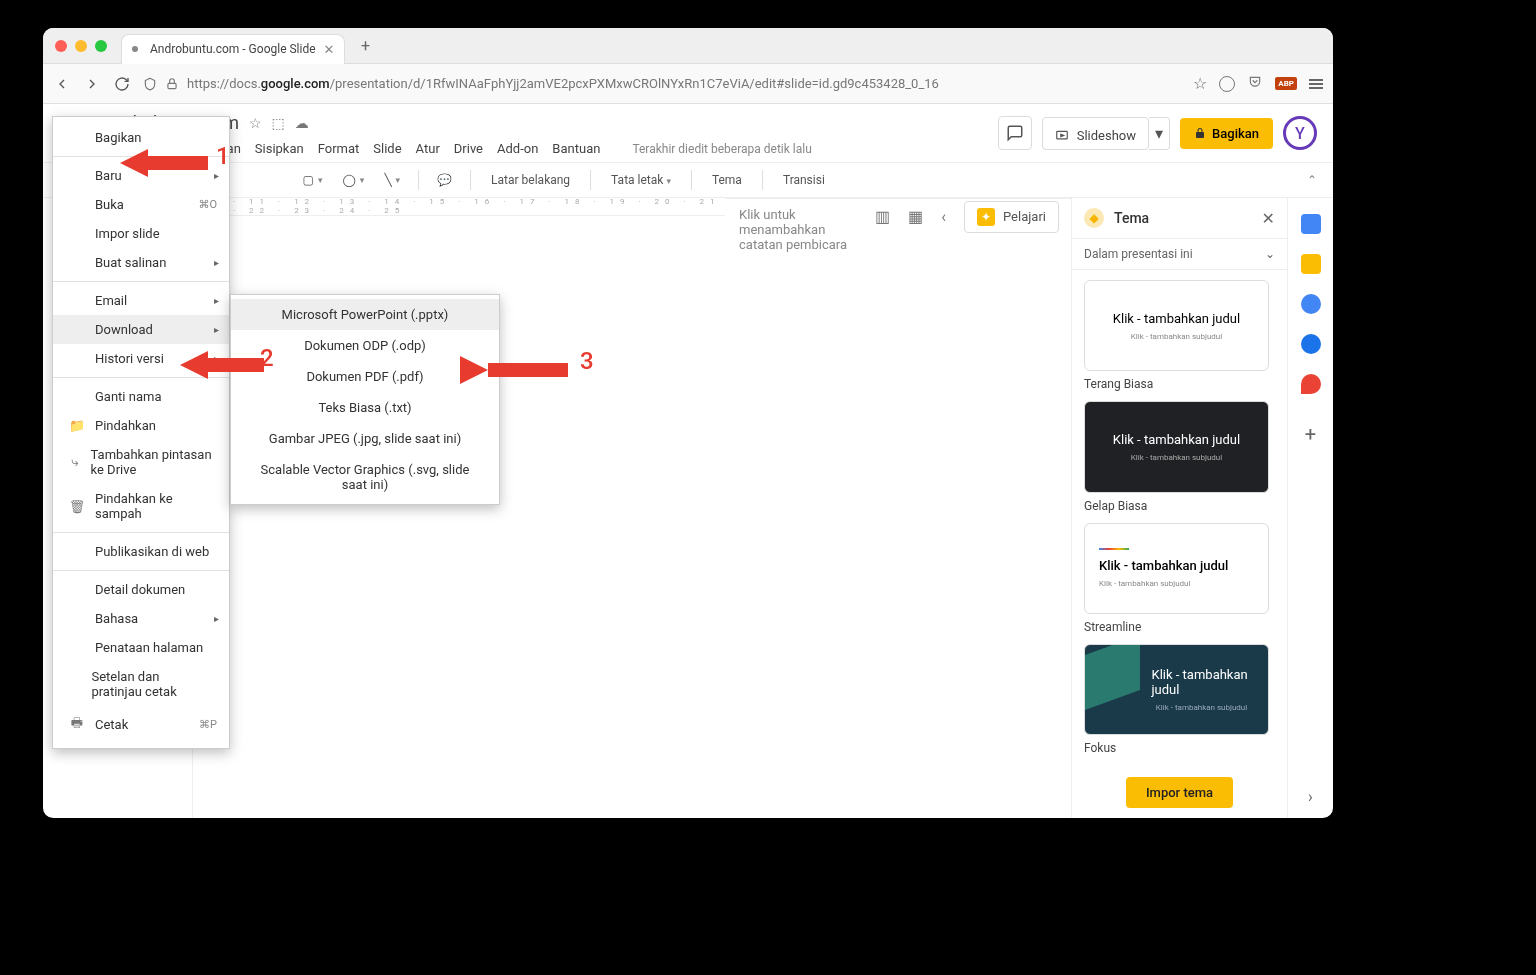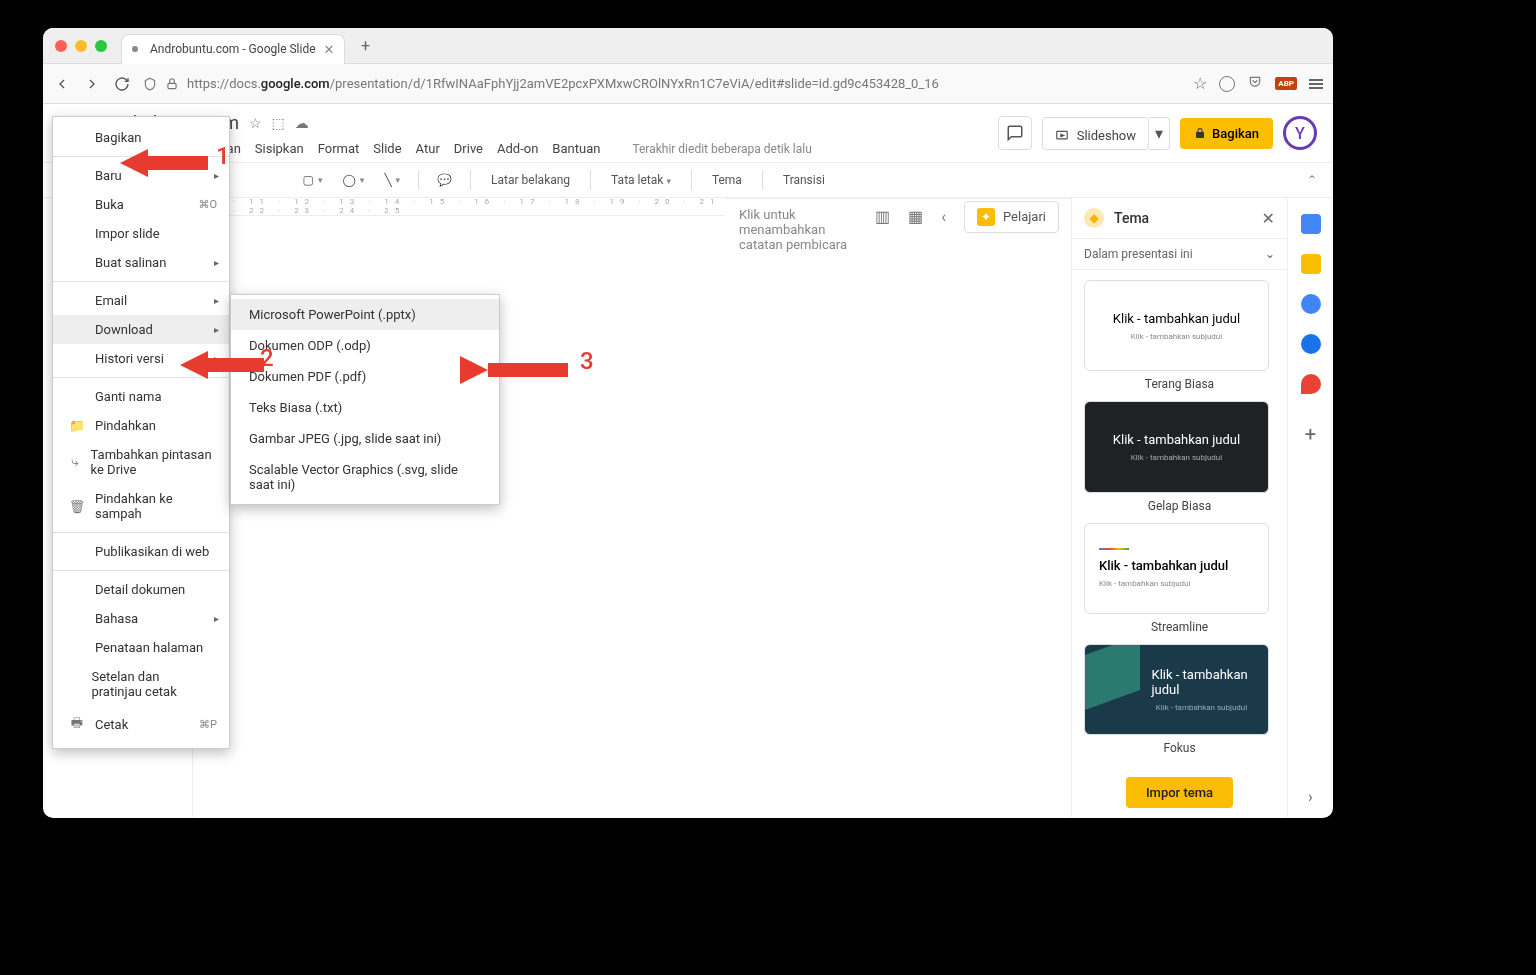--- a/index.html
+++ b/index.html
@@ -83,21 +83,21 @@
   .theme-list { flex:1; overflow:auto; padding:10px 12px; display:flex;flex-direction:column;gap:6px;}
   .theme-card { width:185px; height:104px; border-radius:6px; border:1px solid #ddd; background:#fff; display:flex;flex-direction:column;align-items:center;justify-content:center;padding:8px;}
   .theme-card.dark{background:#202124;color:#fff;}
   .theme-card.focus{background:#1a3a4a;color:#fff;position:relative;overflow:hidden;}
   .theme-card.focus::before{content:"";position:absolute;left:0;top:0;width:55px;height:55px;background:#2b7a6f;transform:skewY(-20deg);}
   .theme-card .t1{font-size:13px;}
   .theme-card .t2{font-size:8px;color:#888;margin-top:6px;}
   .theme-card.dark .t2{color:#aaa;}
   .theme-card.stream { align-items:flex-start; padding-left:14px;}
   .theme-card.stream .bar{width:30px;height:2px;background:linear-gradient(90deg,#4285f4,#ea4335,#fbbc04,#34a853);margin-bottom:8px;}
-  .theme-caption { font-size:12px;color:#444; margin-bottom:4px;text-align:center;}
+  .theme-caption { font-size:12px;color:#444; margin-bottom:4px;}
   .impor-btn { background:#fbbc04; border-radius:4px; padding:8px 20px; font-size:13px; font-weight:500; color:#222; align-self:center; margin:8px 4px 10px;}
   
   .siderail { width:46px; border-left:1px solid #eee; display:flex; flex-direction:column; align-items:center; padding-top:16px; gap:20px;}
   .siderail .ic { width:20px;height:20px;border-radius:4px;}
   .ic.cal{background:#4285f4;}
   .ic.keep{background:#fbbc04;}
   .ic.tasks{background:#4285f4;border-radius:50%;}
   .ic.contacts{background:#1a73e8;border-radius:50%;}
   .ic.maps{background:#ea4335;border-radius:50% 50% 50% 0;}
   .siderail .plusic{font-size:20px;color:#666;margin-top:8px;}
@@ -105,21 +105,21 @@
   
   .dropdown { position:absolute; background:#fff; border:1px solid #ccc; box-shadow:0 4px 12px rgba(0,0,0,.25); font-size:13px; color:#333; z-index:50; }
   .file-menu { left:52px; top:116px; width:178px; padding:6px 0;}
   .menu-item { padding:7px 16px; display:flex; align-items:center; gap:10px; position:relative;}
   .menu-item .arrow { position:absolute; right:10px; color:#666; font-size:10px;}
   .menu-item .sc { position:absolute; right:12px; color:#888; font-size:11px;}
   .menu-item.highlight { background:#eee; }
   .menu-sep { height:1px; background:#e0e0e0; margin:4px 0;}
   .menu-item .mico { width:16px; display:inline-block; text-align:center; color:#777; font-size:13px;}
   
-  .download-menu { left:230px; top:294px; width:270px; padding:4px 0;}
+  .download-menu { left:230px; top:294px; width:270px; padding:4px 0;text-align:center;}
   .dl-item { padding:8px 18px; }
   .dl-item.highlight { background:#eee;}
   
   .arrow-ann { position:absolute; z-index:100; display:flex; align-items:center;}
   .arrow-ann .shaft { height:14px; background:#e63b2e; }
   .arrow-ann .head { width:0;height:0;border-top:14px solid transparent;border-bottom:14px solid transparent;border-right:28px solid #e63b2e;}
   .arrow-ann.rev .head { border-right:none; border-left:28px solid #e63b2e;}
   .ann-num { color:#e63b2e; font-size:24px; font-weight:500; position:absolute; z-index:101;}
   
   .url-right { display:flex; gap:12px; align-items:center; color:#666;}

